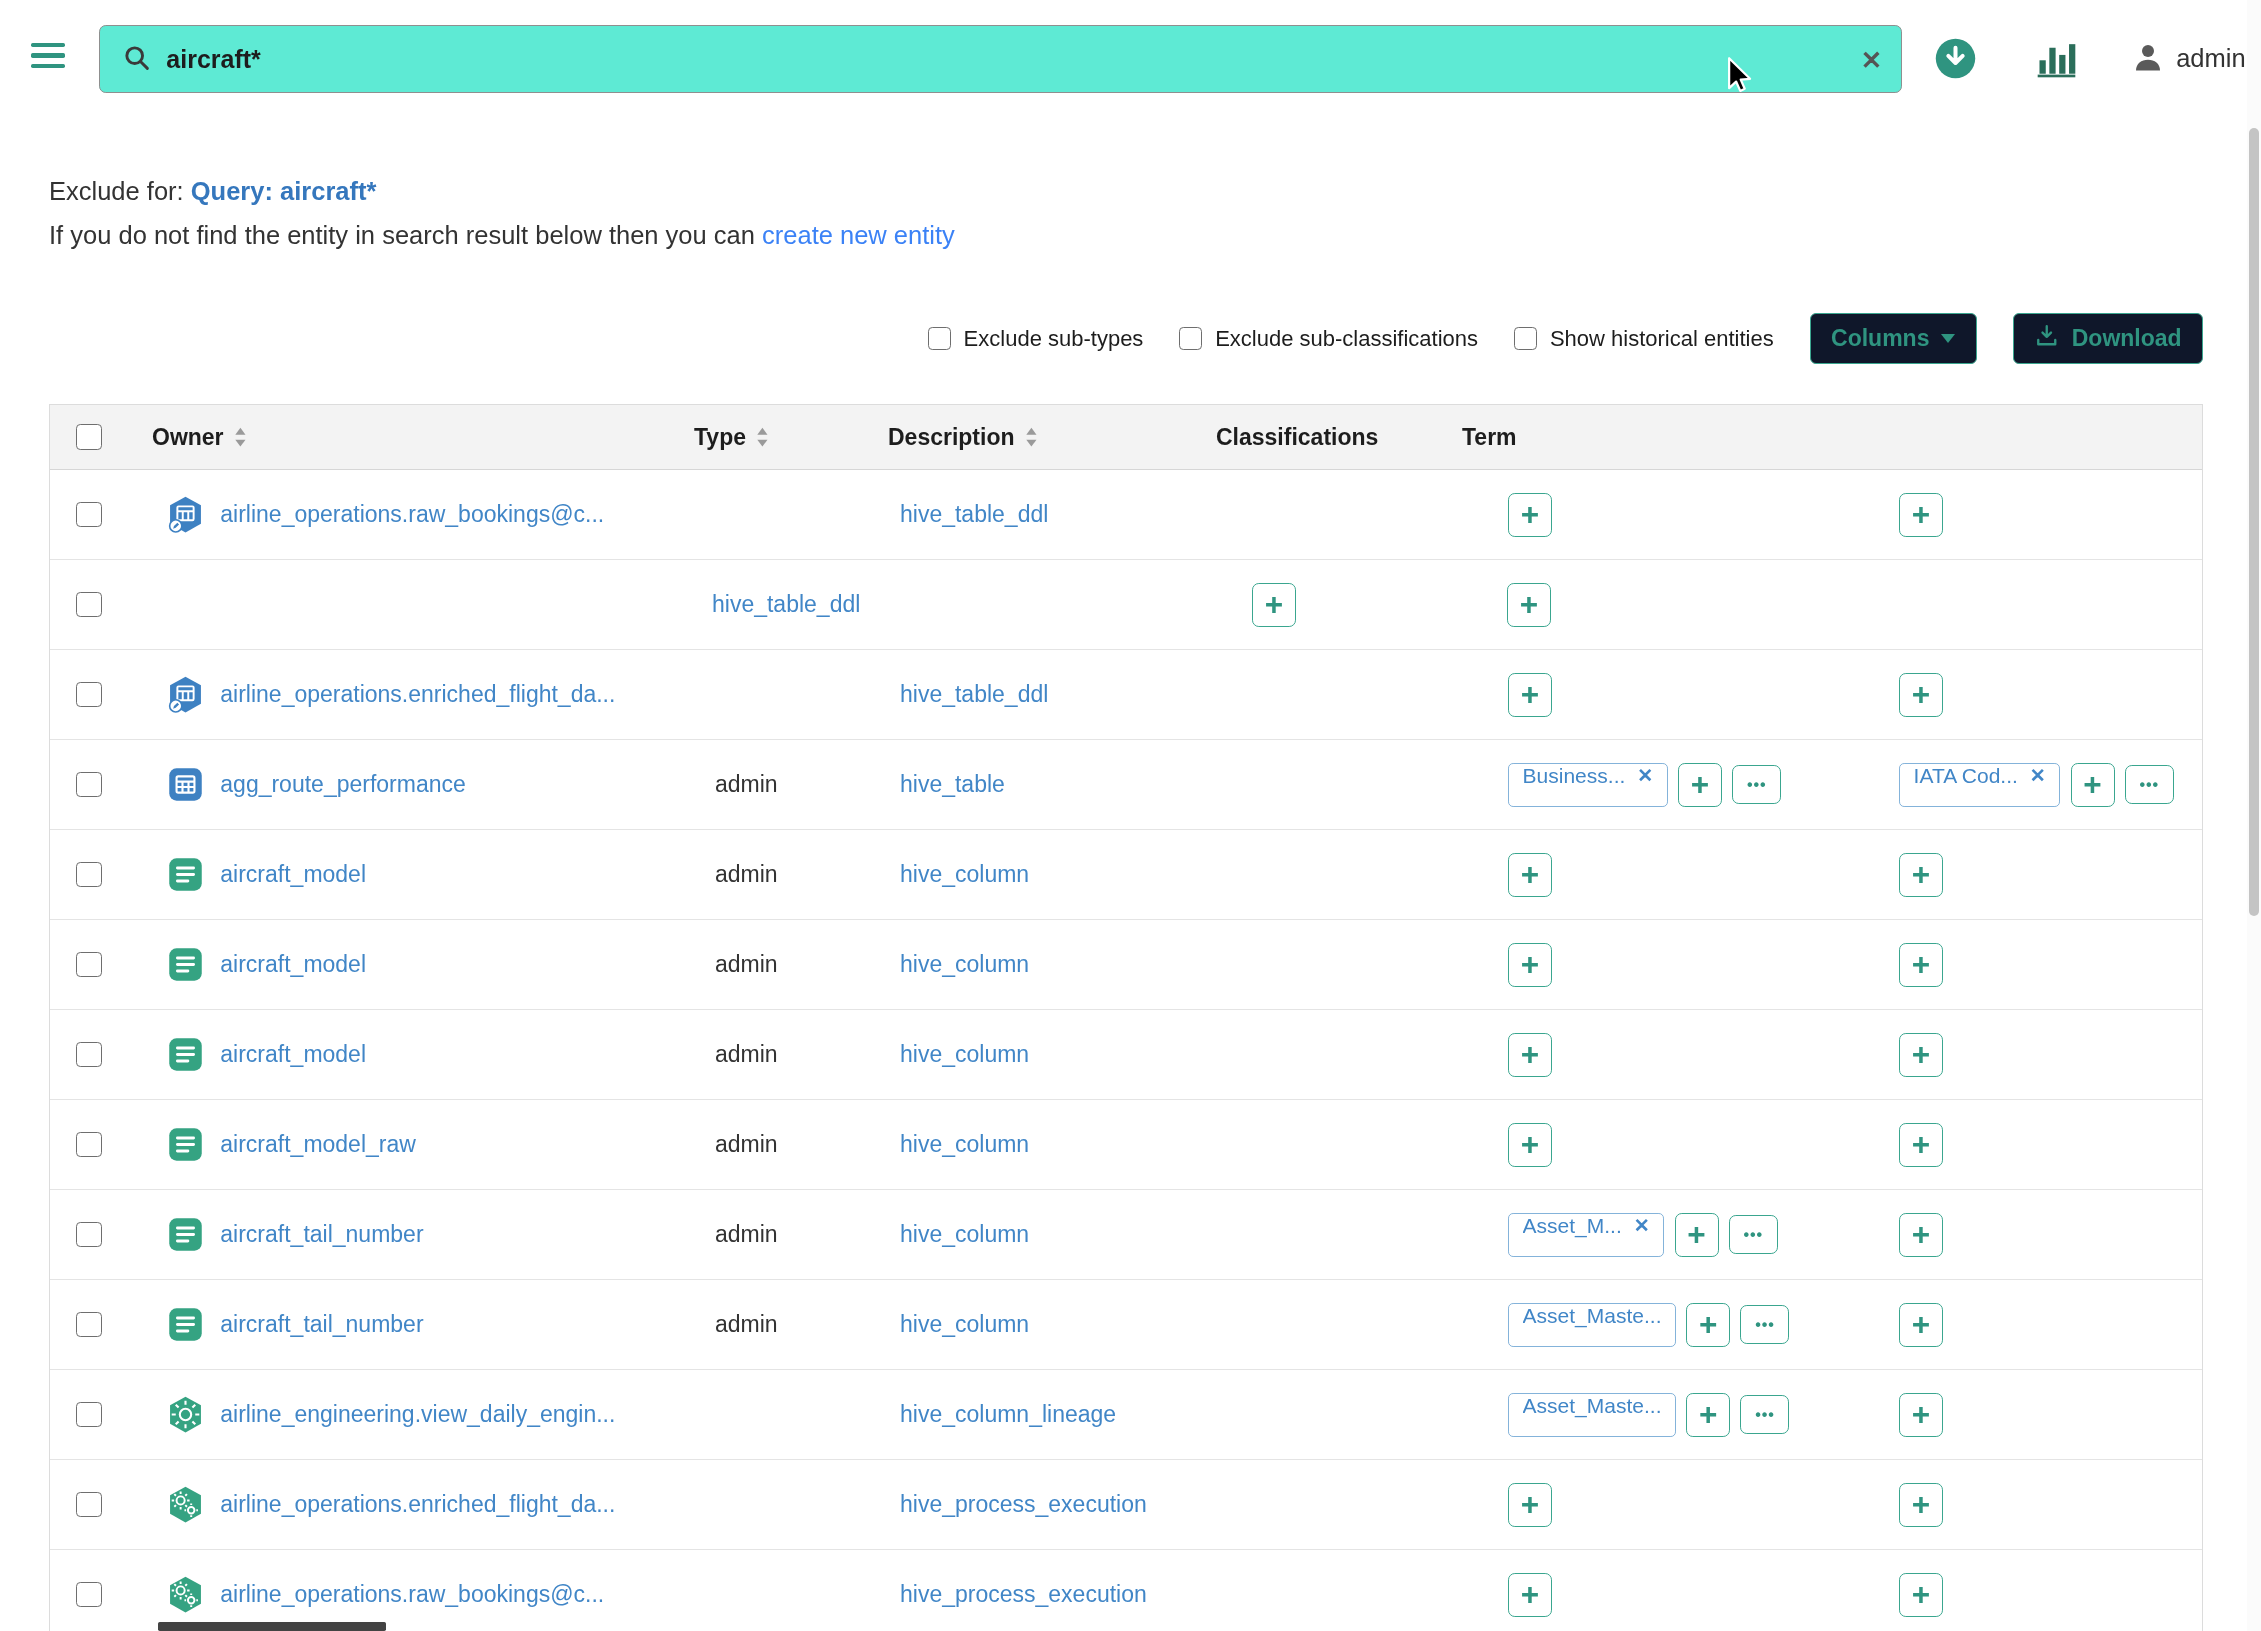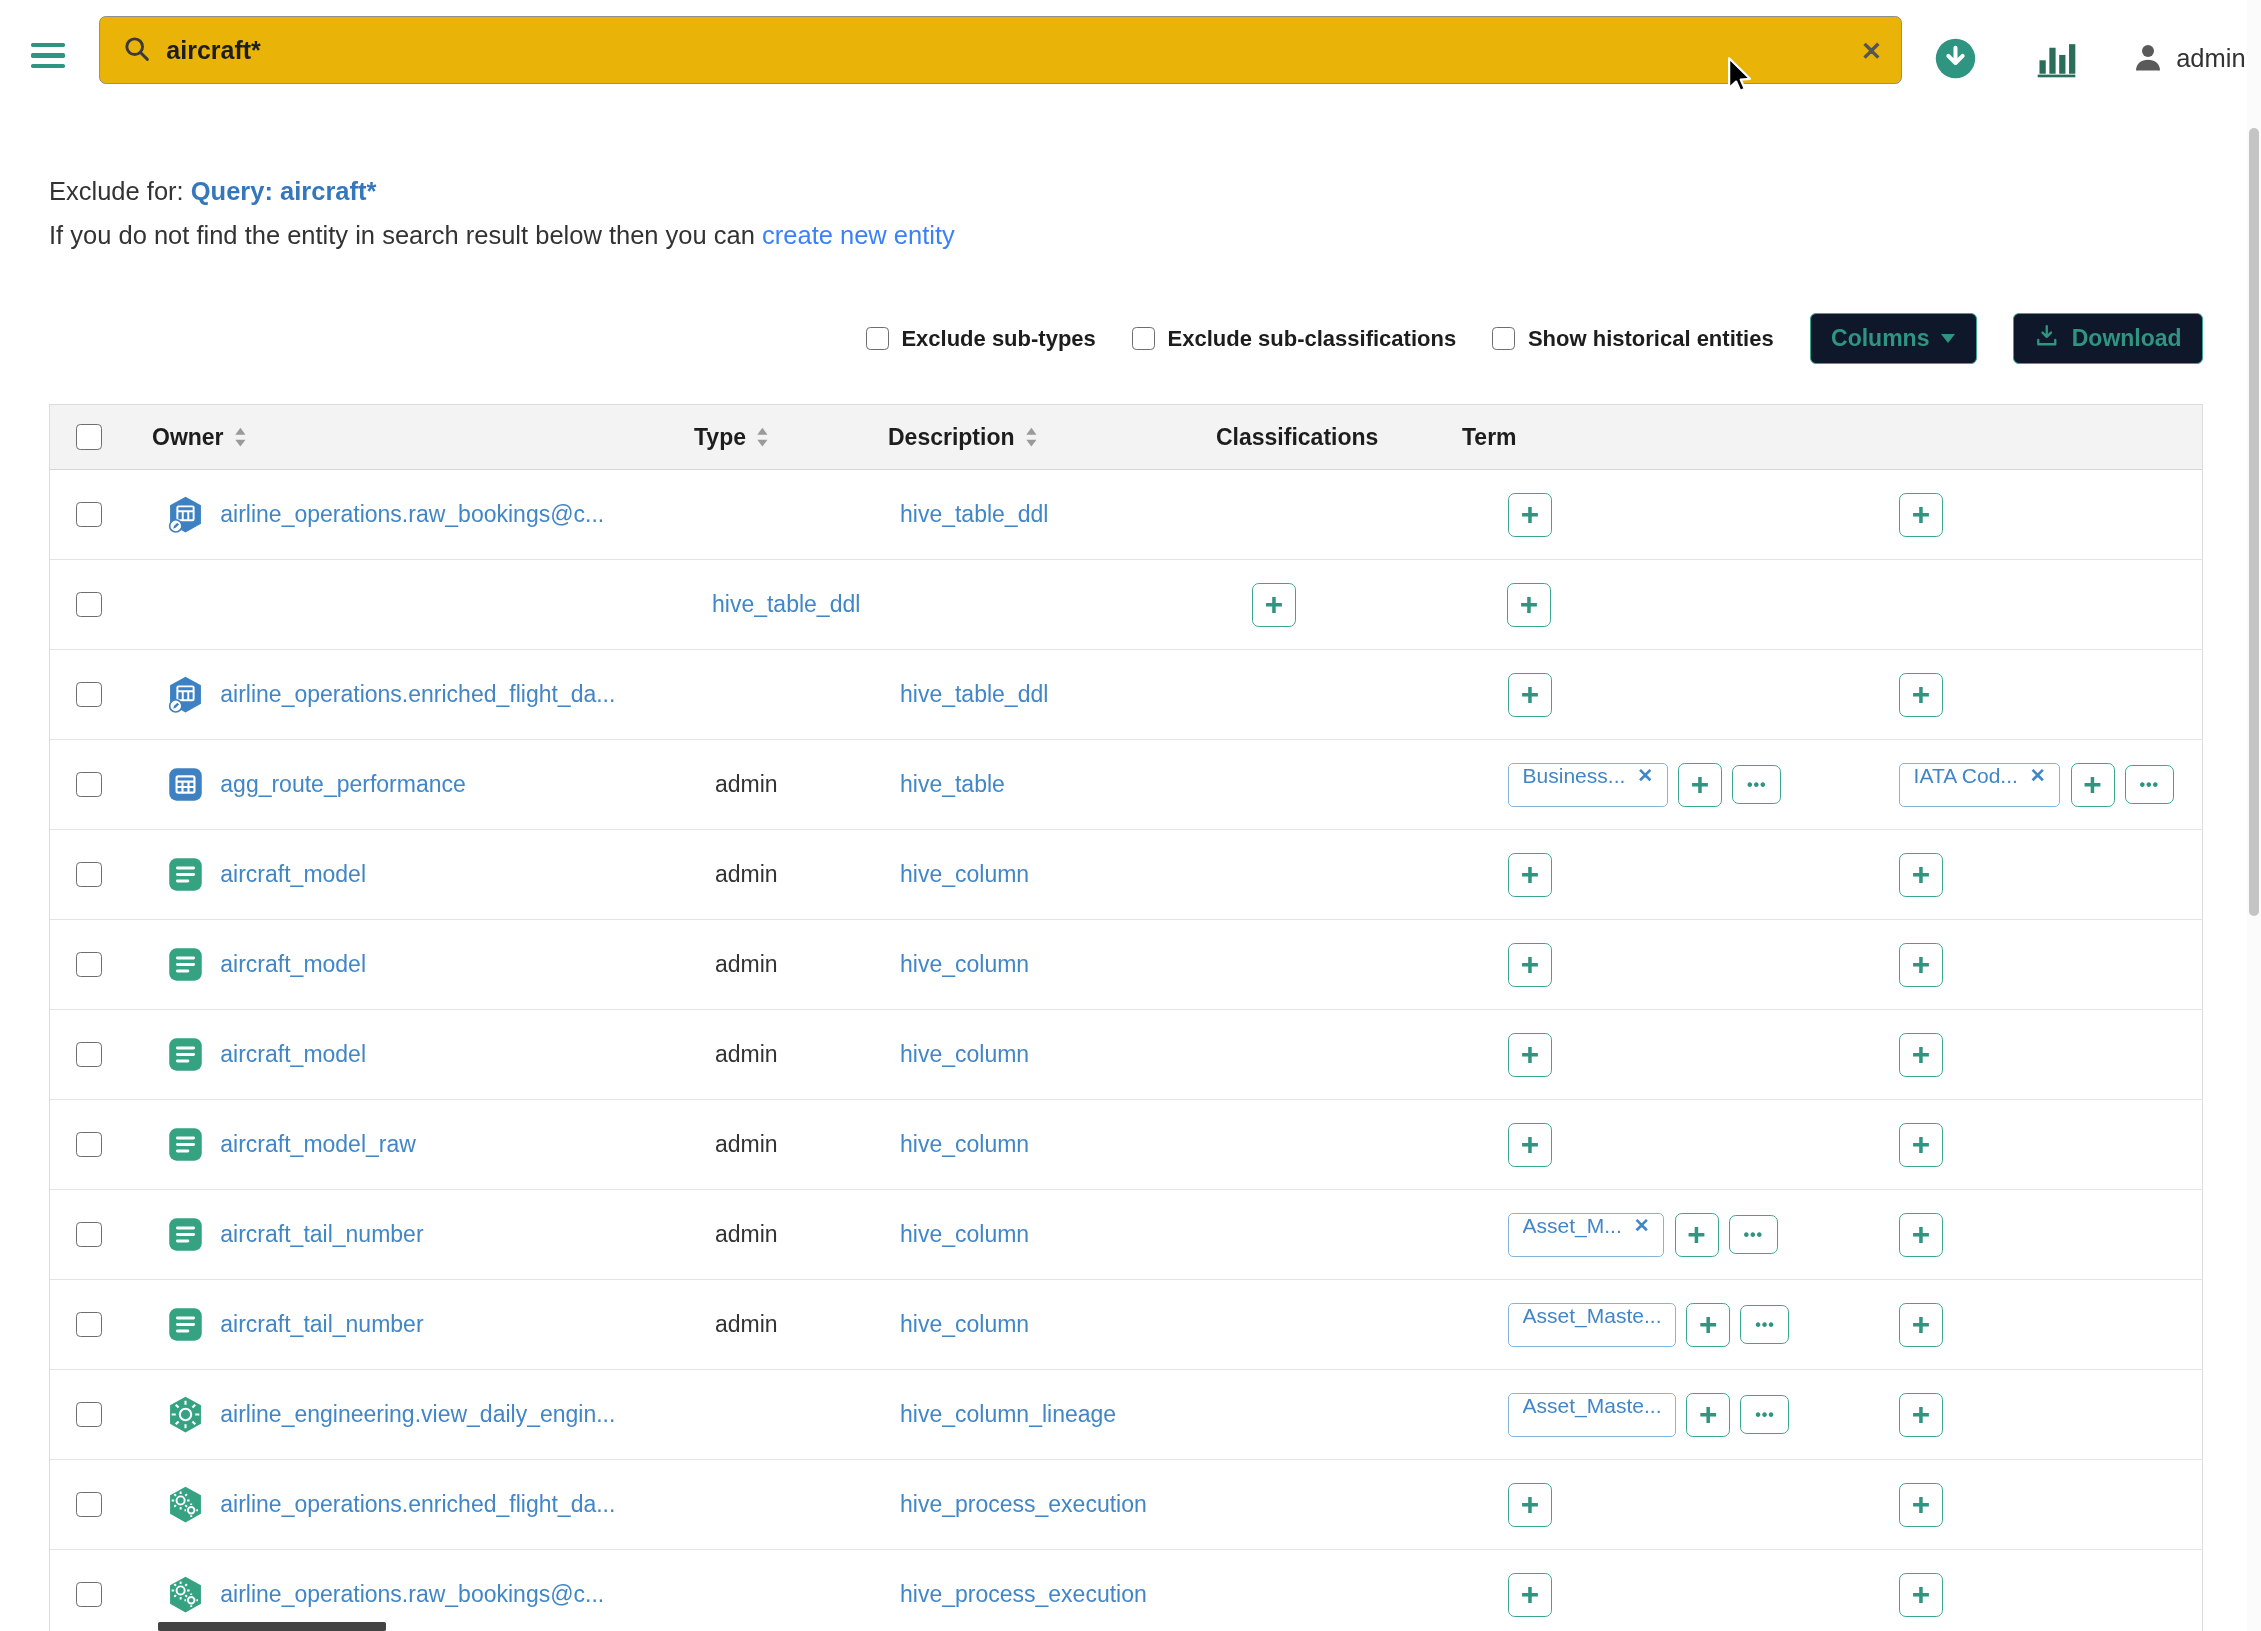--- a/index.html
+++ b/index.html
@@ -4,22 +4,22 @@
 <style>
   * { box-sizing: border-box; margin: 0; padding: 0; }
   html,body { width:2261px; height:1631px; overflow:hidden; background:#fff;
     font-family:"Liberation Sans", sans-serif; color:#222; position:relative; }
   a { text-decoration:none; }
 
   
   .topbar { position:absolute; left:0; top:0; width:2261px; height:117px; background:#fff; }
   .hamburger { position:absolute; left:31px; top:43px; width:34px; cursor:pointer; }
   .hamburger i { display:block; height:4.3px; background:#2f9480; border-radius:1.7px; margin:0 0 6px 0; }
-  .search-wrap { position:absolute; left:99px; top:16px; width:1803px; height:68px;
-    border:0.9px solid #8f8f8f; border-radius:6.8px; display:flex; align-items:center; background:#eab308; }
+  .search-wrap { position:absolute; left:99px; top:25px; width:1803px; height:68px;
+    border:0.9px solid #8f8f8f; border-radius:6.8px; display:flex; align-items:center; background:#5eead4; }
   .search-wrap .mag { margin:0 15.3px 0 22px; flex-shrink:0; }
   .search-input { flex:1; border:none; outline:none; font-size:25px; font-weight:600; color:#1d1d1d;
     font-family:"Liberation Sans", sans-serif; background:transparent; }
   .search-clear { position:absolute; right:19px; top:19px; font-size:25.5px; font-weight:700;
     color:#555; cursor:pointer; line-height:31px; }
   .tb-icon { position:absolute; top:37px; width:43px; height:43px; cursor:pointer; }
   .tb-download-circle { left:1934px; }
   .tb-chart { left:2035px; }
   .userbox { position:absolute; left:2130px; top:39px; display:flex; align-items:center; gap:10.2px; cursor:pointer; }
   .userbox .uname { font-size:25.5px; color:#333; }
@@ -27,21 +27,21 @@
   
   .res1 { position:absolute; left:49px; top:177px; font-size:25.5px; color:#333; }
   .res1 .query { color:#3577bd; font-weight:700; }
   .res2 { position:absolute; left:49px; top:221px; font-size:25.5px; color:#333; }
   .res2 .create { color:#3b82f6; cursor:pointer; }
 
   
   .controls { position:absolute; right:58px; top:312px; height:53px; display:flex;
     align-items:center; gap:36px; }
   .ckgroup { display:flex; align-items:center; gap:12.8px; }
-  .ckgroup label { font-size:22px; font-weight:700; color:#1d1d1d; }
+  .ckgroup label { font-size:22px; font-weight:400; color:#1d1d1d; }
   input[type=checkbox] { appearance:none; -webkit-appearance:none; width:23px; height:23px;
     border:1.7px solid #6e6e6e; border-radius:4.3px; background:#fff; cursor:pointer; flex-shrink:0; }
   .btn { display:inline-flex; align-items:center; gap:12px; height:51px; padding:0 20.4px;
     border:1.7px solid #3aa68f; border-radius:6px; background:#0f172a; color:#2f9480;
     font-size:23px; font-weight:600; cursor:pointer; font-family:"Liberation Sans", sans-serif; }
   .caret-down { width:0; height:0; border-left:7.7px solid transparent; border-right:7.7px solid transparent;
     border-top:9.4px solid #2f9480; }
 
   
   .table { position:absolute; left:49px; top:404px; width:2154px; border:0.9px solid #dcdcdc; background:#fff; }

